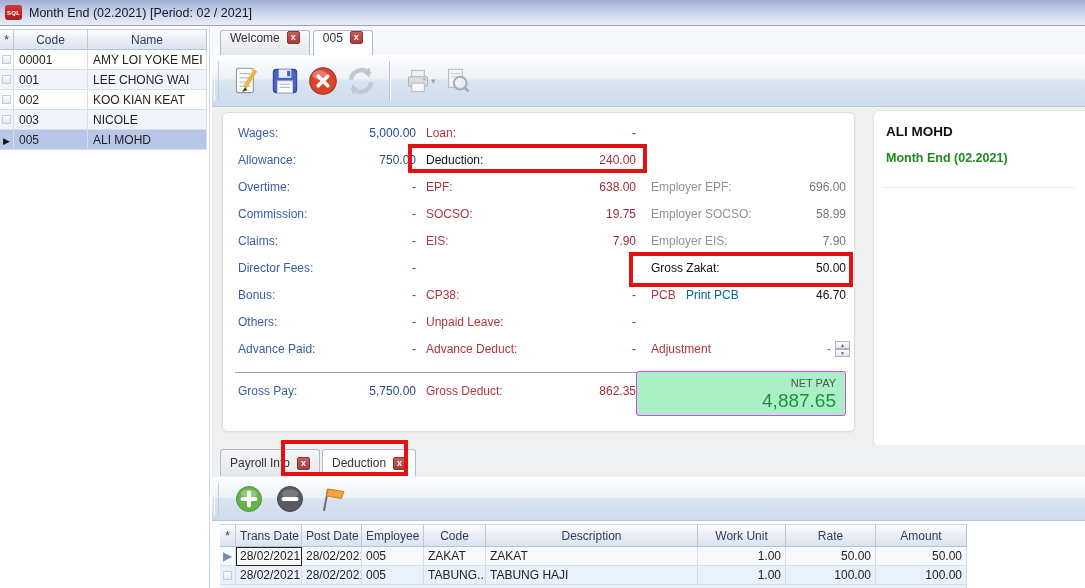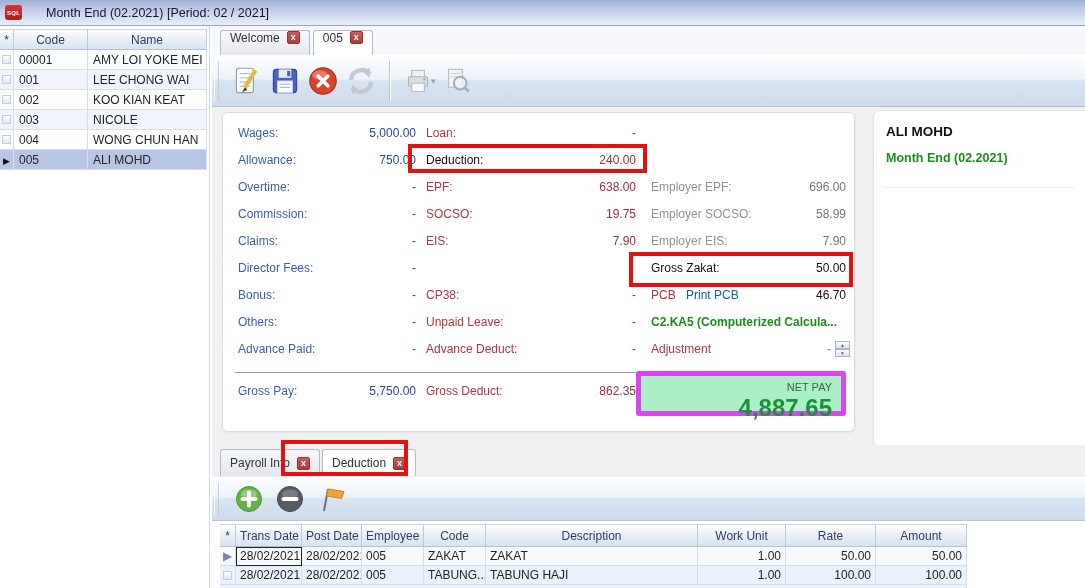--- a/index.html
+++ b/index.html
@@ -5,21 +5,21 @@
   * { margin:0; padding:0; box-sizing:border-box; }
   html,body { width:1085px; height:588px; overflow:hidden; }
   body { font-family:"Liberation Sans", sans-serif; font-size:12px; background:#fff; position:relative; color:#222; }
 
   
   .titlebar { position:absolute; left:0; top:0; width:1085px; height:26px;
     background:linear-gradient(180deg,#9fafd4 0%,#c6d1e8 45%,#e9eef8 100%);
     border-bottom:1px solid #96a5c8; display:flex; align-items:center; padding-left:5px; }
   .appicon { width:17px; height:15px; background:linear-gradient(180deg,#d63535,#a81f22); border-radius:3px;
     color:#fff; font-size:6px; font-weight:bold; display:flex; align-items:center; justify-content:center; letter-spacing:.3px; }
-  .titletext { margin-left:24px; color:#14162d; font-size:12.5px; }
+  .titletext { margin-left:7px; color:#14162d; font-size:12.5px; }
 
   
   .leftpanel { position:absolute; left:0; top:26px; width:210px; height:562px; background:#fff; border-right:1px solid #cdd8e6; }
   .egrid { position:absolute; left:0; top:3px; width:207px; }
   .erow { display:flex; height:20px; line-height:20px; }
   .ehead { height:21px; line-height:21px; }
   .ecell { border-right:1px solid #d5dfec; border-bottom:1px solid #d5dfec; overflow:hidden; white-space:nowrap; padding-left:5px; }
   .ehead .ecell { background:linear-gradient(180deg,#fefefe 0%,#e9eef6 50%,#d9e3f1 100%);
     border-right:1px solid #bcc9db; border-bottom:1px solid #b4c2d6; border-top:1px solid #c8d3e3;
     color:#2e3e5c; text-align:center; padding-left:0; }
@@ -64,24 +64,24 @@
   .lbl3 { position:absolute; left:428px; color:#919191; }
   .val3 { position:absolute; left:520px; width:103px; text-align:right; color:#767676; }
   .dark { color:#111 !important; }
   .sep { position:absolute; left:12px; top:259px; width:402px; height:1px; background:#94a2b8; }
   .pcb2 { position:absolute; left:463px; color:#0369a1; }
   .greennote { position:absolute; left:428px; width:200px; color:#1c8c1c; font-weight:bold; white-space:nowrap; overflow:hidden; }
   .adjval { position:absolute; left:520px; width:88px; text-align:right; color:#767676; }
   .spinner { position:absolute; left:612px; top:0px; width:15px; height:17px; }
   .spinbtn { width:15px; height:8px; background:linear-gradient(180deg,#fdfdfd,#dfe5ec); border:1px solid #aab4c2;
     font-size:5px; line-height:6px; text-align:center; color:#5a6675; }
-  .netpay { position:absolute; left:413px; top:258px; width:210px; height:45px; background:#abefc6; border:5px solid #d946ef;
+  .netpay { position:absolute; left:413px; top:258px; width:210px; height:45px; background:#abefc6; border:1px solid #d946ef;
     border-radius:3px; text-align:right; padding:5px 9px 16px 0; }
   .netpay-label { color:#44604e; font-size:11px; }
-  .netpay-value { color:#1e9038; font-size:24px; font-weight:bold; margin-top:1px; }
+  .netpay-value { color:#1e9038; font-size:19px; font-weight:normal; margin-top:1px; }
 
   .rightcard { position:absolute; left:661px; top:3px; width:212px; height:337px; background:#fff;
     border:1px solid #e2e5ea; border-right:none; border-radius:6px 0 0 6px; box-shadow:0 1px 2px rgba(0,0,0,.05); }
   .empname { position:absolute; left:12px; top:13px; font-size:13.5px; font-weight:bold; color:#111; }
   .empperiod { position:absolute; left:12px; top:40px; font-size:12.5px; font-weight:bold; color:#1c8c1c; }
   .rc-sep { position:absolute; left:10px; right:10px; top:76px; height:1px; background:#ececec; }
 
   
   .tabbar2 { position:absolute; left:0; top:338px; width:100%; height:32px; background:#eef0f2; padding:4px 0 0 8px; display:flex; }
   .tab2 { height:27px; display:inline-flex; align-items:center; padding:0 9px; border:1px solid #b2bac6; border-bottom:none;
@@ -142,25 +142,20 @@
     <div class="erow">
       <div class="ecell c-ind"><span class="ind-sq"></span></div>
       <div class="ecell c-code">002</div>
       <div class="ecell c-name">KOO KIAN KEAT</div>
     </div>
     <div class="erow rowlight">
       <div class="ecell c-ind"><span class="ind-sq"></span></div>
       <div class="ecell c-code">003</div>
       <div class="ecell c-name">NICOLE</div>
     </div>
-    <div class="erow">
-      <div class="ecell c-ind"><span class="ind-sq"></span></div>
-      <div class="ecell c-code">004</div>
-      <div class="ecell c-name">WONG CHUN HAN</div>
-    </div>
     <div class="erow rowsel">
       <div class="ecell c-ind"><span class="ind-arrow">▶</span></div>
       <div class="ecell c-code">005</div>
       <div class="ecell c-name">ALI MOHD</div>
     </div>
   </div>
 </div>
 
 <div class="main">
 
@@ -287,21 +282,20 @@
           <span class="val2">-</span>
           <span class="lbl3" style="color:#b23540">PCB</span>
           <span class="pcb2">Print PCB</span>
           <span class="val3 dark">46.70</span>
         </div>
         <div class="prow r7">
           <span class="lbl1">Others:</span>
           <span class="val1">-</span>
           <span class="lbl2">Unpaid Leave:</span>
           <span class="val2">-</span>
-          <span class="greennote">C2.KA5 (Computerized Calcula...</span>
         </div>
         <div class="prow r8">
           <span class="lbl1">Advance Paid:</span>
           <span class="val1">-</span>
           <span class="lbl2">Advance Deduct:</span>
           <span class="val2">-</span>
           <span class="lbl3" style="color:#b23540">Adjustment</span>
           <span class="adjval">-</span>
           <span class="spinner">
             <span class="spinbtn" style="display:block">▲</span>

